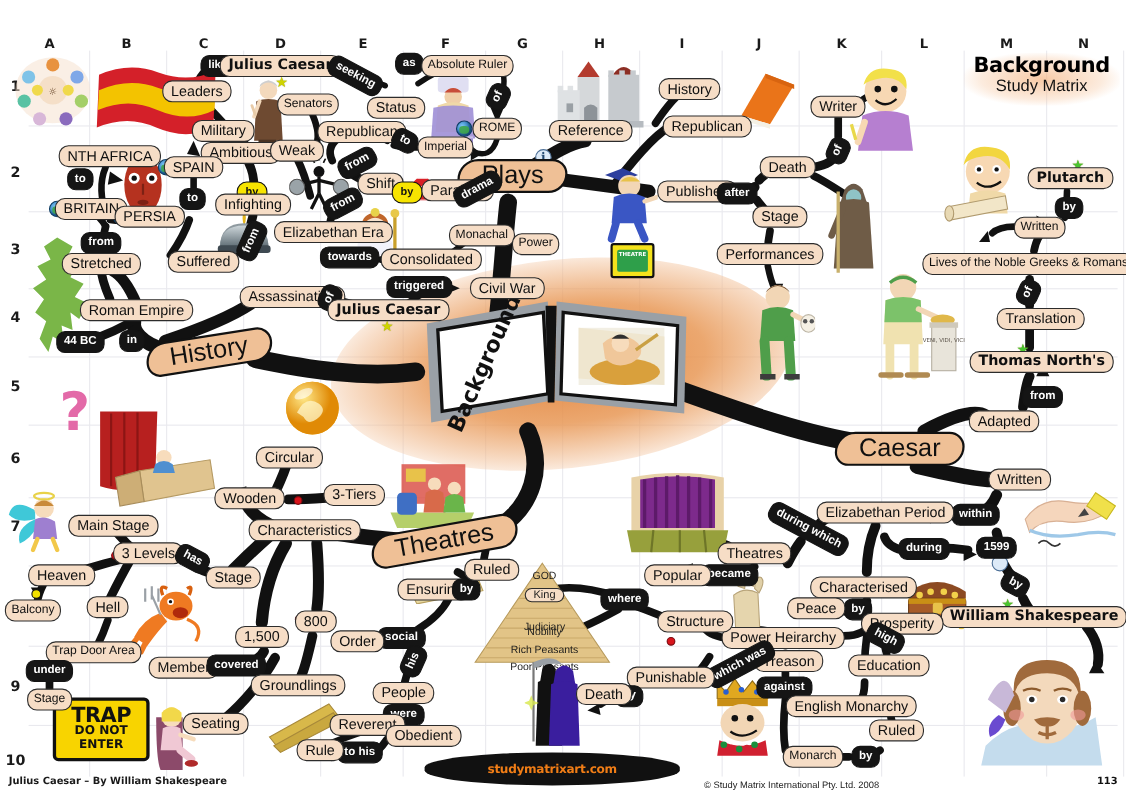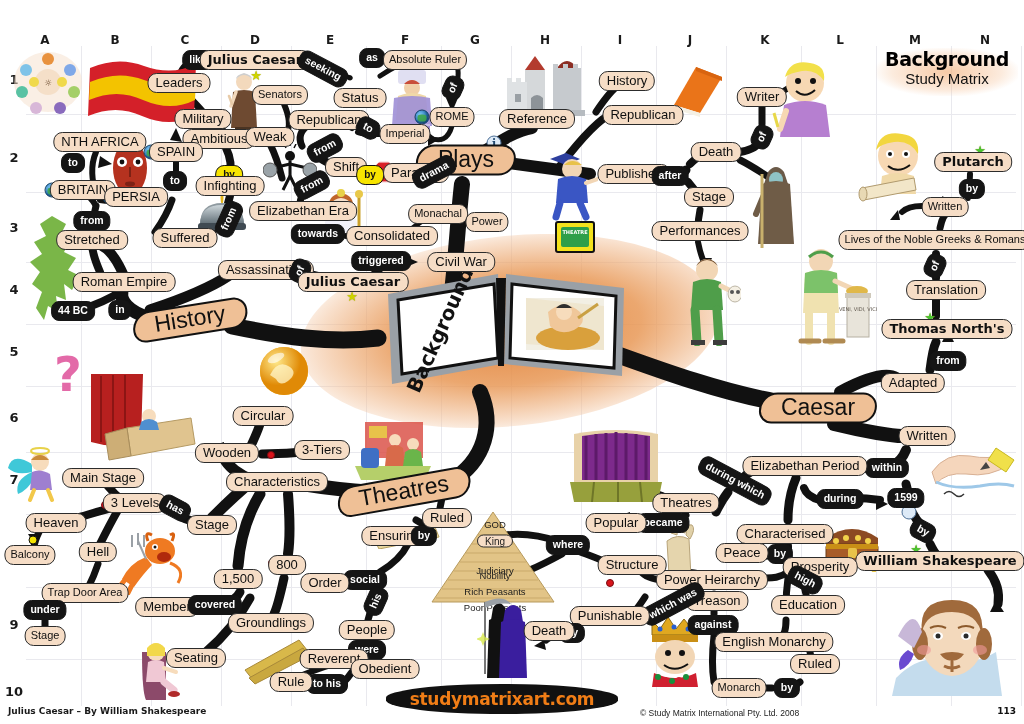--- a/index.html
+++ b/index.html
@@ -96,21 +96,21 @@
   }
   #website-badge {
     position: absolute;
     left: 386px; top: 684px;
     width: 232px; height: 30px;
     display: flex; align-items: center; justify-content: center;
     background: #111;
     border-radius: 50% / 46%;
     color: #f07d16;
     font-family: "DejaVu Sans", sans-serif;
-    font-size: 17px;
+    font-size: 11px;
     font-weight: bold;
     letter-spacing: -0.3px;
   }
   
   #branches { position: absolute; left:0; top:0; width:1024px; height:724px; }
   
   .node {
     position: absolute;
     transform: translate(-50%, -50%);
     white-space: nowrap;
@@ -888,20 +888,25 @@
     <path d="M44 36 Q52 32 60 36 M72 36 Q80 32 88 36" stroke="#8c5a2c" stroke-width="2" fill="none"></path>
     <ellipse cx="38" cy="58" rx="7" ry="5" fill="#f09a9a" opacity=".6"></ellipse>
     <ellipse cx="94" cy="58" rx="7" ry="5" fill="#f09a9a" opacity=".6"></ellipse>
     <path d="M54 62 Q66 58 78 62 Q72 70 66 68 Q60 70 54 62" fill="#a06a3c"></path>
     <path d="M58 74 Q66 78 74 74" stroke="#a06a3c" stroke-width="3" fill="none"></path>
     <path d="M66 68 L66 80" stroke="#a06a3c" stroke-width="3"></path>
     <path d="M12 44 Q28 12 36 40 L28 56 Z" fill="#c8b8d8"></path>
     <path d="M22 58 Q10 66 14 78 Q24 74 28 62 Z" fill="#6a4ad0"></path>
   </svg>
 
+  <div class="trap-sign">
+    <div class="t1">TRAP</div>
+    <div class="t2">DO NOT</div>
+    <div class="t2">ENTER</div>
+  </div>
 
   <div class="stopsign" style="left:384px;top:172px;">
     <span>STOP</span>
   </div>
   <div class="infodot" style="left:494px;top:143px;">
     <span>i</span>
   </div>
   <div class="infodot" style="left:909px;top:512px;font-size:9px;line-height:14px;"></div>
   <div class="star" style="left:256px;top:75px;">★</div>
   <div class="star" style="left:352px;top:296px;">★</div>

